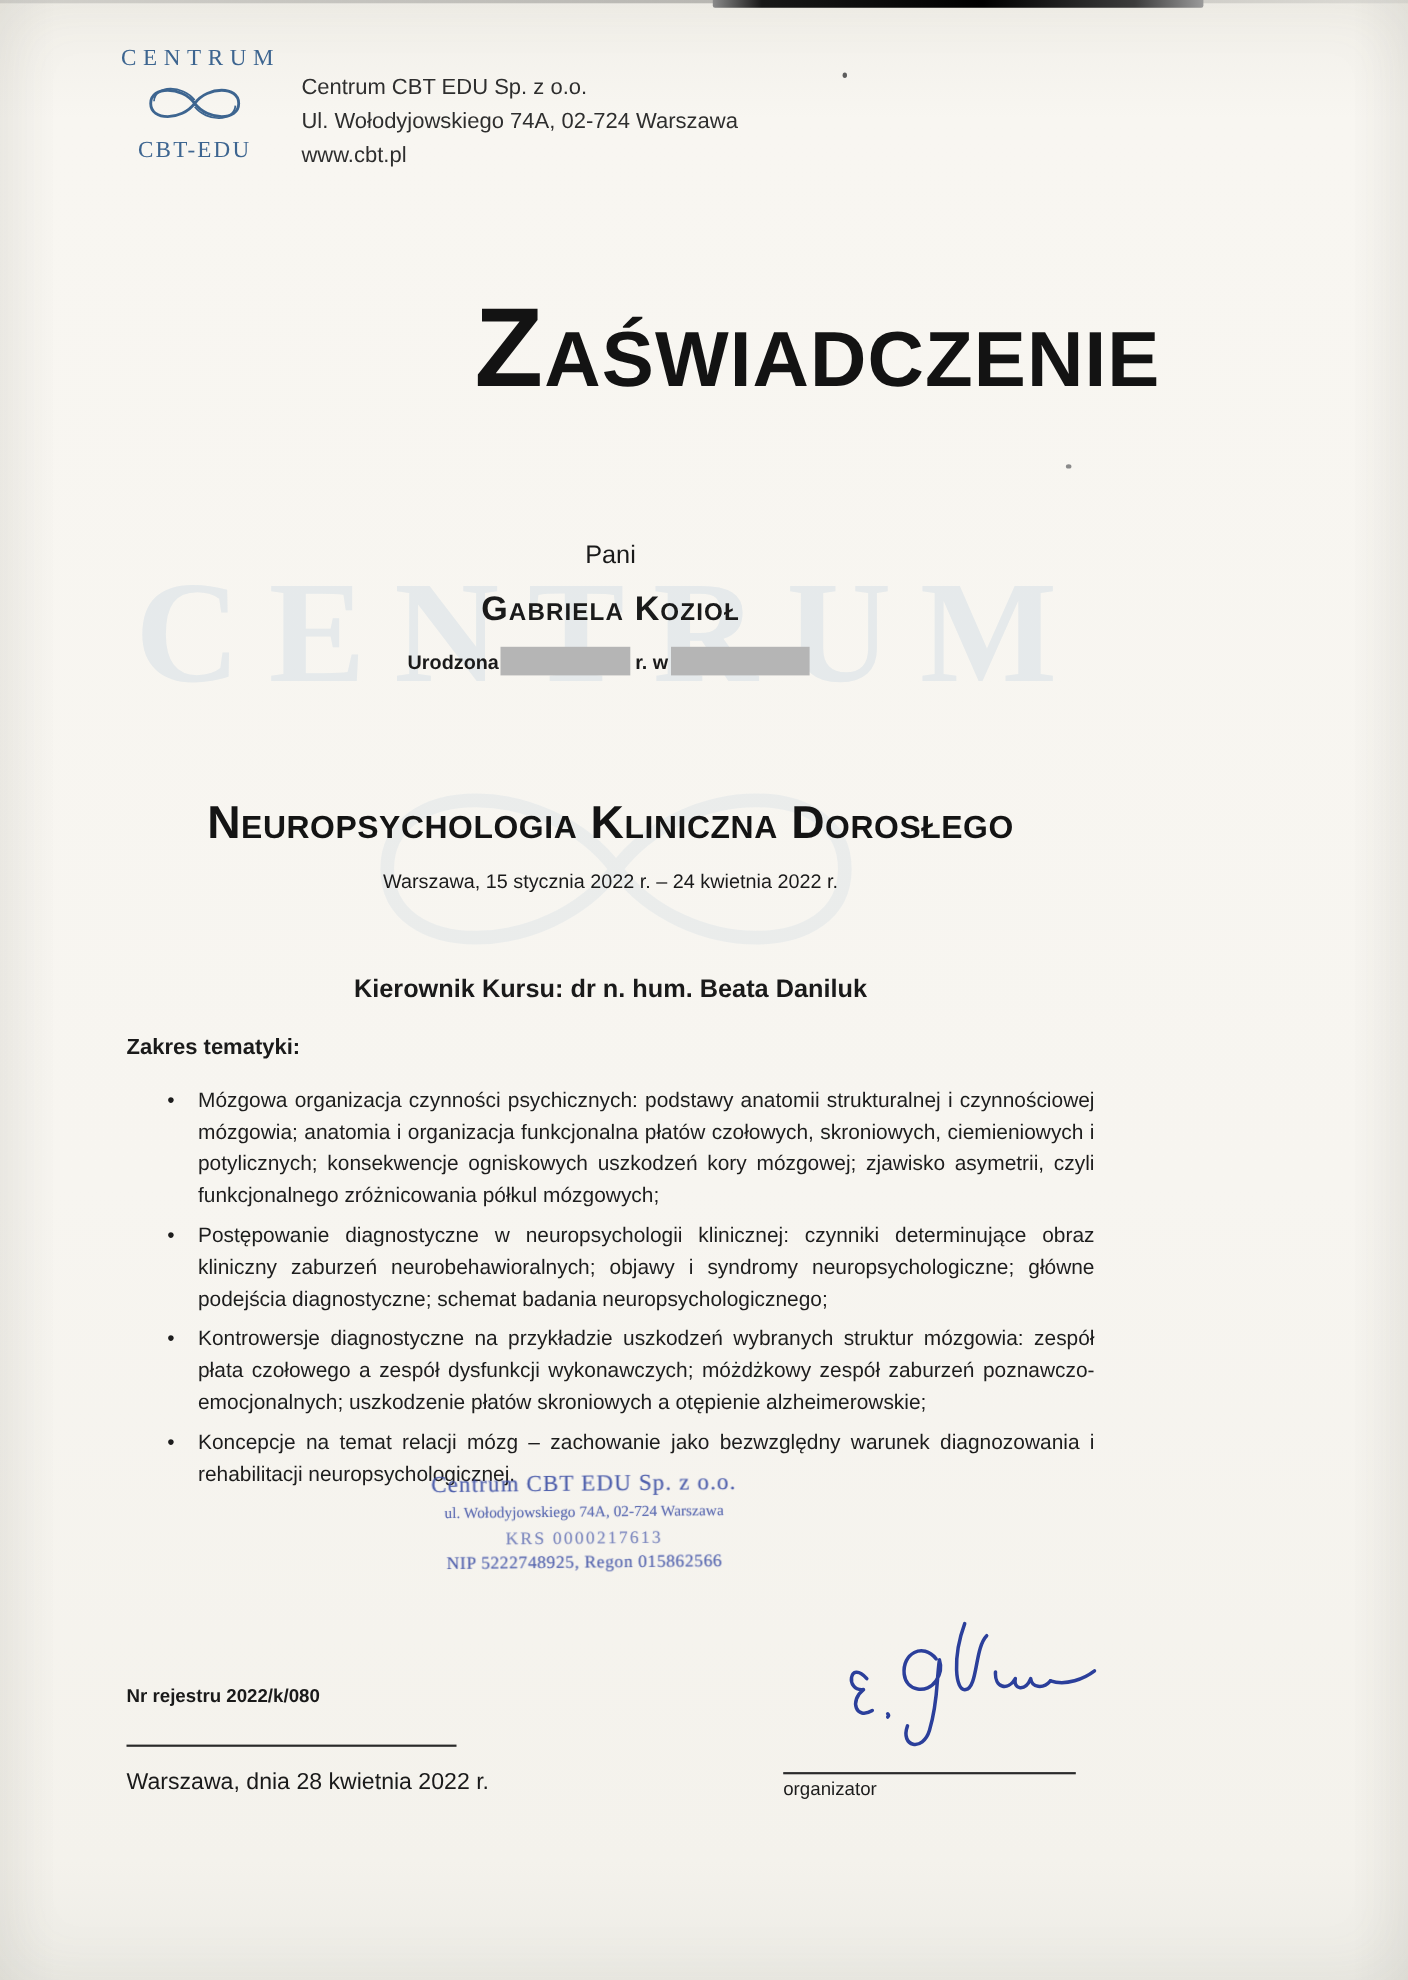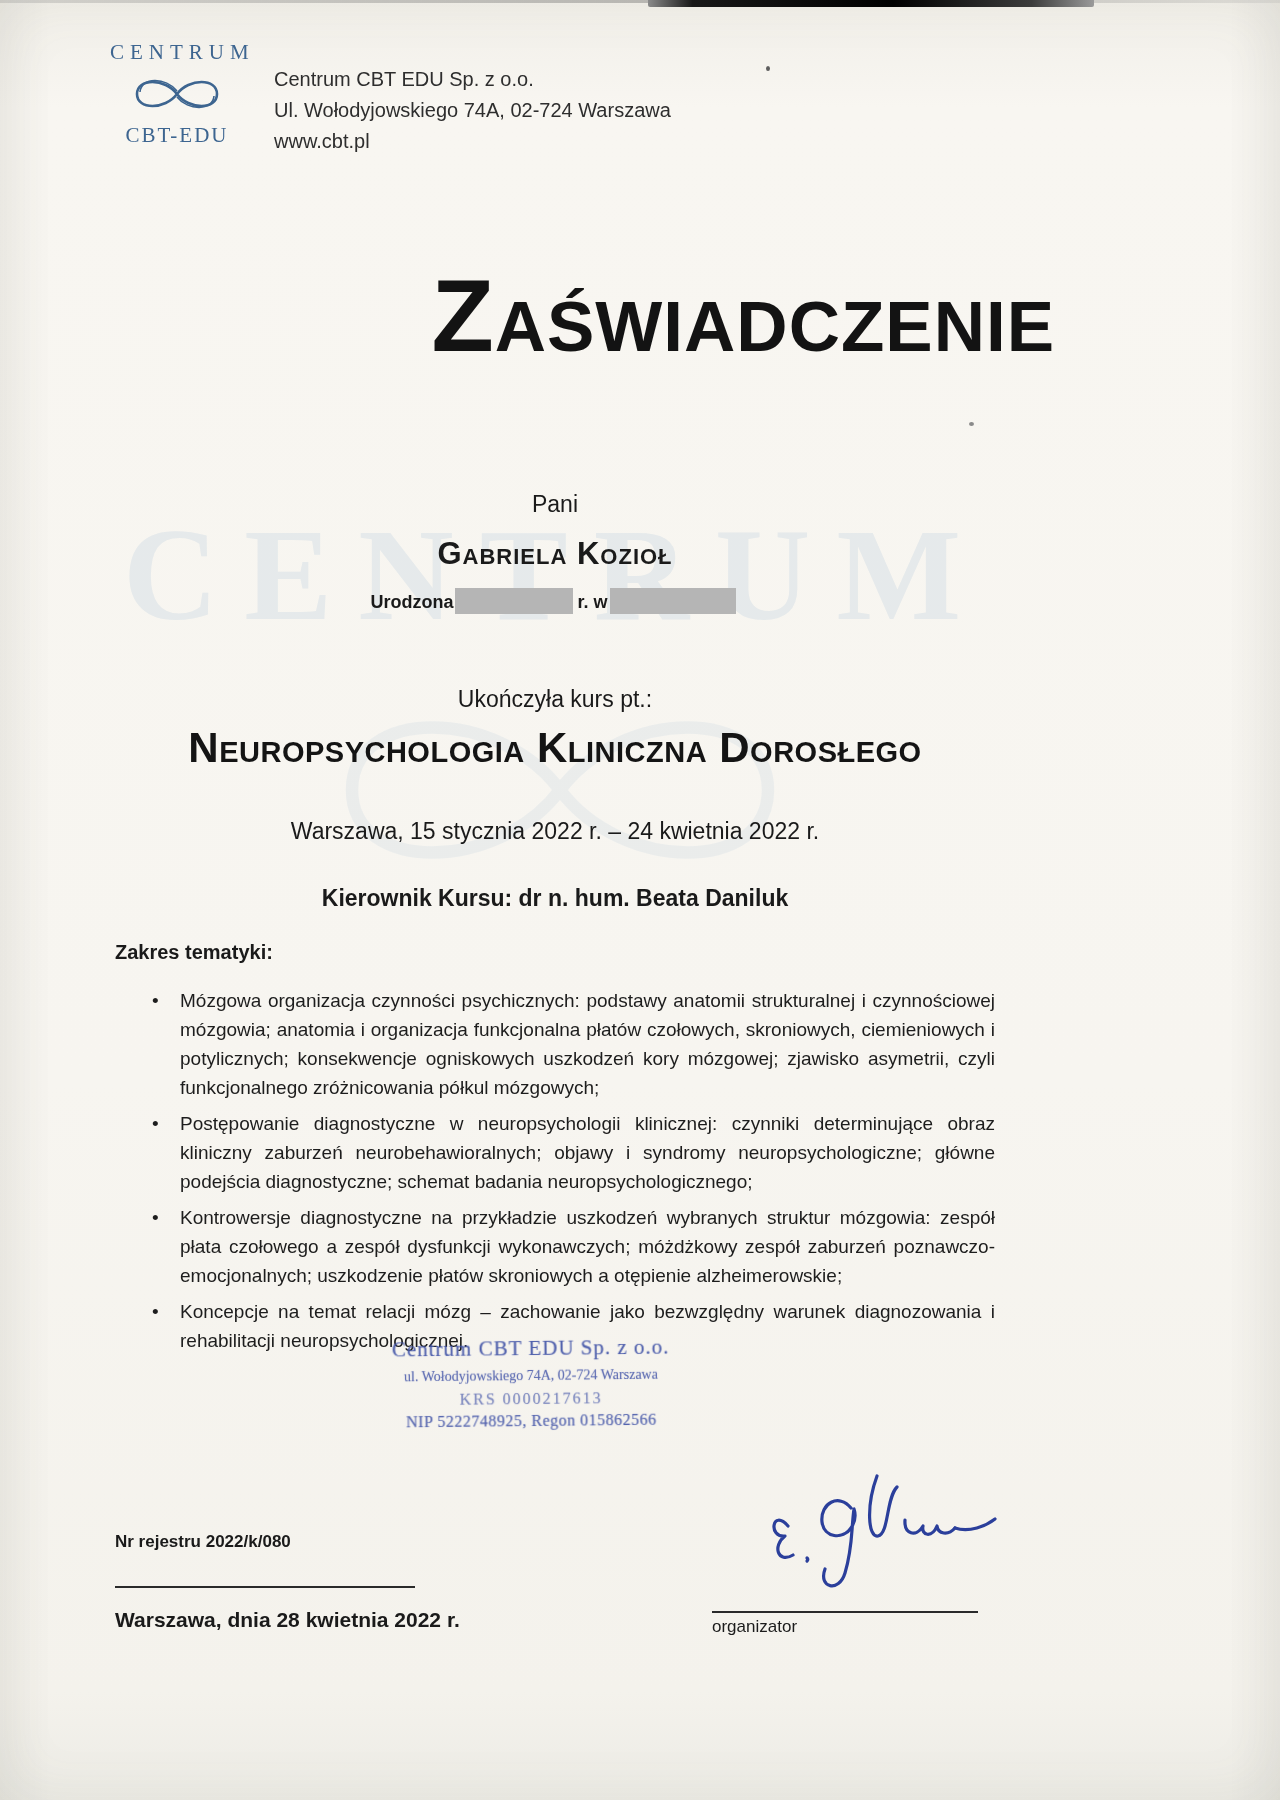--- a/index.html
+++ b/index.html
@@ -47,21 +47,21 @@
 
   .doc-title { top:258px; font-size:102px; font-weight:bold; font-variant:small-caps;
     letter-spacing:1px; color:#131313;text-align:right; }
   .salutation { top:491px; font-size:23px; }
   .recipient-name { top:536px; font-size:31px; font-weight:bold; font-variant:small-caps; letter-spacing:1px; }
   .born-line { top:588px; font-size:18px;font-weight:bold; }
   .redacted { display:inline-block; width:118px; height:26px; background:#b5b5b5; vertical-align:-6px; margin:0 4px 0 2px; }
   .redacted.second { width:126px; }
   .course-intro { top:686px; font-size:23px; }
   .course-name { top:724px; font-size:42px; font-weight:bold; font-variant:small-caps; letter-spacing:0.5px; color:#141414; }
-  .course-dates { top:791px; font-size:23px;margin-top:27px; }
+  .course-dates { top:791px; font-size:18px; }
   .course-director { top:841px; font-size:23px; font-weight:bold;margin-top:44px; }
 
   .hours { position:absolute; left:115px; top:897px; font-size:20px; font-weight:bold; }
   .scope-label { position:absolute; left:115px; top:941px; font-size:20px; font-weight:bold; }
 
   .topics { position:absolute; left:150px; top:986px; width:845px; }
   .topic { position:relative; padding-left:30px; text-align:justify; font-size:19px; line-height:29px;
     color:#1d1d1d; margin-bottom:7px; }
   .topic .bullet { position:absolute; left:2px; top:0; }
 
@@ -70,21 +70,21 @@
     font-family:"Liberation Serif", serif; color:#4355a8; transform:rotate(-0.6deg);
     text-shadow:0 0 1px rgba(67,85,168,0.45); filter: blur(0.3px); }
   .stamp-l1 { font-size:21px; letter-spacing:1px; opacity:.92; margin-bottom:7px; }
   .stamp-l2 { font-size:14px; opacity:.85; margin-bottom:6px; }
   .stamp-l3 { font-size:16px; letter-spacing:2px; opacity:.68; margin-bottom:4px; }
   .stamp-l4 { font-size:16px; letter-spacing:0.5px; opacity:.9; }
 
   
   .registry { position:absolute; left:115px; top:1532px; font-size:17px; font-weight:bold; }
   .sep-line { position:absolute; left:115px; top:1586px; width:300px; border-top:2px solid #2a2a2a; }
-  .date-place { position:absolute; left:115px; top:1608px; font-size:21px; font-weight:bold; }
+  .date-place { position:absolute; left:115px; top:1608px; font-size:21px; font-weight:normal; }
   .sig-line { position:absolute; left:712px; top:1611px; width:266px; border-top:2px solid #2a2a2a; }
   .organizator { position:absolute; left:712px; top:1617px; width:266px; text-align:left; font-size:17px; color:#1c1c1c; }
   .signature { position:absolute; left:758px; top:1446px; }
 </style>
 </head>
 <body>
 
 <div class="page">
 
   <div class="top-hairline"></div>
@@ -116,21 +116,20 @@
 
   <div class="center-col doc-title">Zaświadczenie</div>
 
   <div class="center-col salutation">Pani</div>
   <div class="center-col recipient-name">Gabriela Kozioł</div>
 
   <div class="center-col born-line">
     <span>Urodzona</span><span class="redacted"></span><span>r. w</span><span class="redacted second"></span>
   </div>
 
-  <div class="center-col course-intro">Ukończyła kurs pt.:</div>
   <div class="center-col course-name">Neuropsychologia Kliniczna Dorosłego</div>
   <div class="center-col course-dates">Warszawa, 15 stycznia 2022 r. – 24 kwietnia 2022 r.</div>
   <div class="center-col course-director">Kierownik Kursu: dr n. hum. Beata Daniluk</div>
 
   <div class="scope-label">Zakres tematyki:</div>
 
   <div class="topics">
     <div class="topic">
       <span class="bullet">•</span>
       <span>Mózgowa organizacja czynności psychicznych: podstawy anatomii strukturalnej i czynnościowej mózgowia; anatomia i organizacja funkcjonalna płatów czołowych, skroniowych, ciemieniowych i potylicznych; konsekwencje ogniskowych uszkodzeń kory mózgowej; zjawisko asymetrii, czyli funkcjonalnego zróżnicowania półkul mózgowych;</span>

